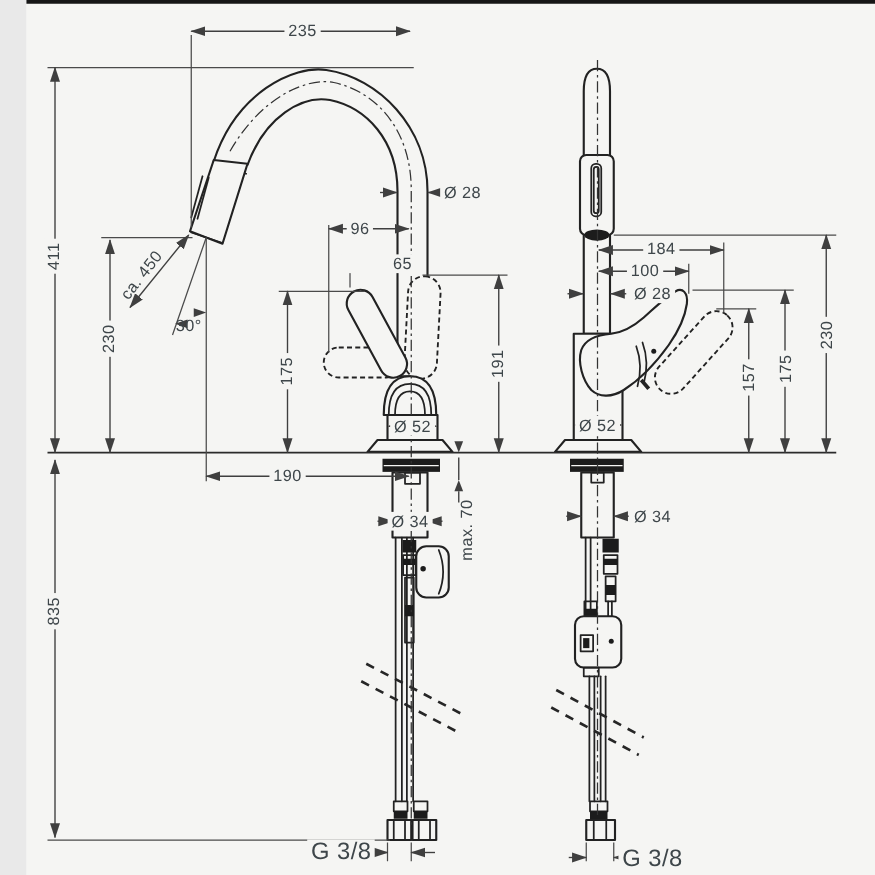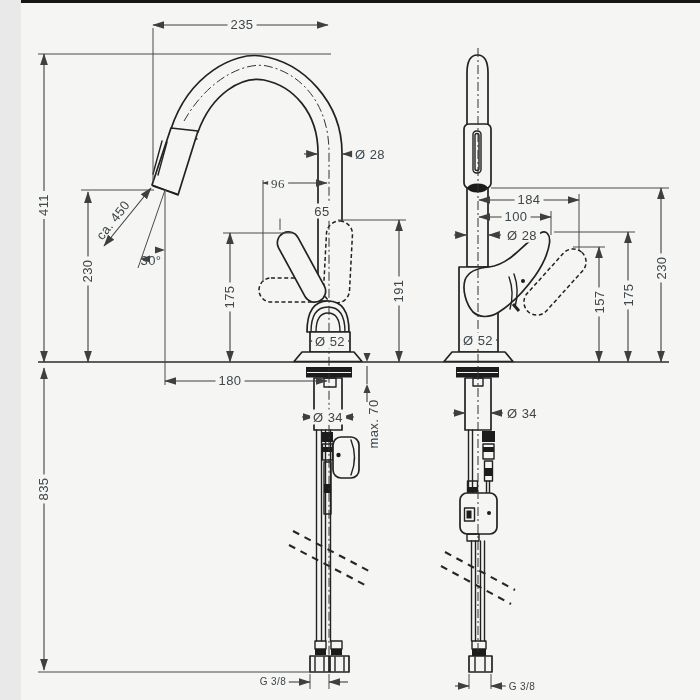--- a/index.html
+++ b/index.html
@@ -5,21 +5,21 @@
   html,body{margin:0;padding:0;background:#e9e9e9;}
   .stage{position:relative;width:700px;height:700px;background:#f5f5f3;overflow:hidden;
          font-family:"Liberation Sans", sans-serif;margin-left:21px;}
   .topbar{position:absolute;left:0;top:0;width:700px;height:3px;background:#161616;}
   svg{position:absolute;left:0;top:0;}
   .lbl{position:absolute;transform:translate(-50%,-50%);font-size:13px;line-height:1;
        color:#3e464a;background:#f5f5f3;padding:1px 3px;white-space:nowrap;letter-spacing:.4px;}
   .rot{transform:translate(-50%,-50%) rotate(-90deg);}
   .ca450{transform:translate(-50%,-50%) rotate(-52deg);}
   .nobg{background:transparent;}
-  .big{font-size:10px;}
+  .big{font-size:19px;}
   
   .of{fill:#f5f5f3;stroke:#222;stroke-width:1.7;stroke-linejoin:round;}
   .ol{fill:none;stroke:#222;stroke-width:1.4;stroke-linejoin:round;stroke-linecap:round;}
   .od{fill:#f5f5f3;stroke:#222;stroke-width:1.5;stroke-dasharray:4 2.6;}
   .dk{fill:#1c1c1c;stroke:none;}
   .dim{stroke:#3f3f3f;stroke-width:1.1;fill:none;}
   .wit{stroke:#4a4a4a;stroke-width:1;fill:none;}
   .deck{stroke:#2b2b2b;stroke-width:1.4;fill:none;}
   .axis{stroke:#333;stroke-width:1;fill:none;stroke-dasharray:9 3 2 3;}
   .brk{stroke:#262626;stroke-width:2.1;fill:none;stroke-dasharray:7 6;}
@@ -232,26 +232,26 @@
       <path class="dim" d="M470,686 H486" marker-start="url(#arw)"></path>
     </g>
   </svg>
 
   <div class="lbl" style="left:221px;top:24px;">235</div>
   <div class="lbl rot" style="left:22px;top:205px;">411</div>
   <div class="lbl rot" style="left:66px;top:271px;">230</div>
   <div class="lbl ca450 nobg" style="left:92px;top:220px;">ca. 450</div>
   <div class="lbl nobg" style="left:130px;top:260px;">30°</div>
   <div class="lbl" style="left:349px;top:154px;">Ø 28</div>
-  <div class="lbl" style="left:257px;top:183px;font-family:Liberation Serif, serif;">96</div>
+  <div class="lbl" style="left:267px;top:183px;">96</div>
   <div class="lbl" style="left:282px;top:211px;padding-left:41px;">65</div>
   <div class="lbl rot" style="left:208px;top:297px;">175</div>
   <div class="lbl rot" style="left:377px;top:291px;">191</div>
   <div class="lbl" style="left:309px;top:341px;">Ø 52</div>
-  <div class="lbl" style="left:209px;top:380px;">180</div>
+  <div class="lbl" style="left:209px;top:380px;">190</div>
   <div class="lbl" style="left:307px;top:417px;">Ø 34</div>
   <div class="lbl rot nobg" style="left:352px;top:424px;">max. 70</div>
   <div class="lbl rot" style="left:22px;top:489px;">835</div>
   <div class="lbl big" style="left:252px;top:682px;">G 3/8</div>
 
   <div class="lbl" style="left:508px;top:199px;">184</div>
   <div class="lbl" style="left:495px;top:216px;text-align:right;">100</div>
   <div class="lbl" style="left:501px;top:235px;">Ø 28</div>
   <div class="lbl rot" style="left:640px;top:268px;">230</div>
   <div class="lbl rot" style="left:607px;top:295px;">175</div>

